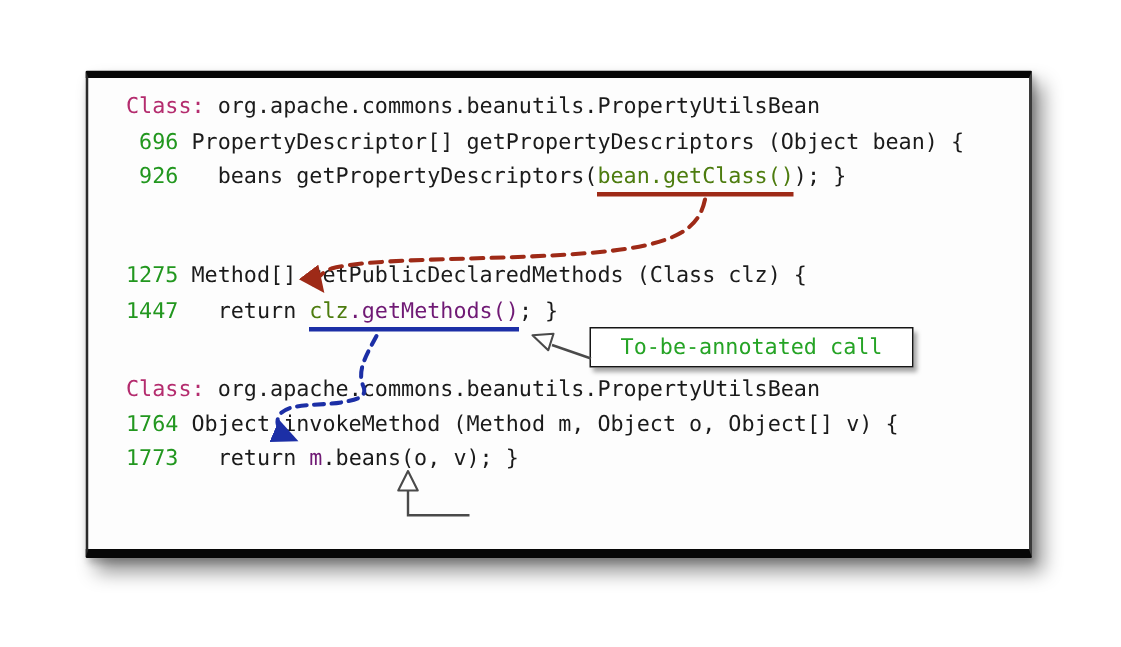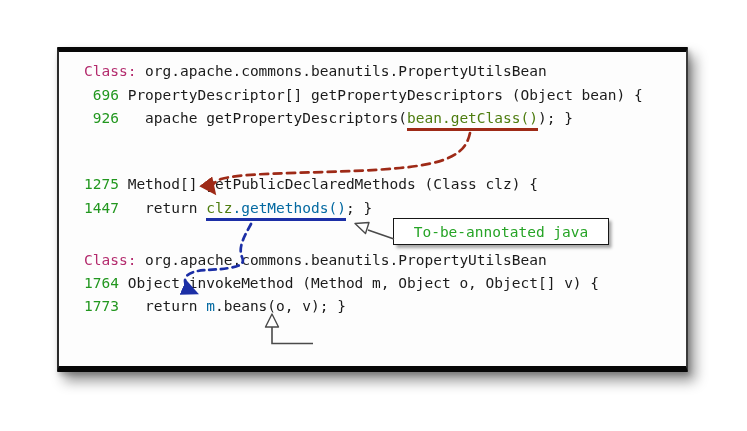--- a/index.html
+++ b/index.html
@@ -15,50 +15,50 @@
     border-radius:1px;
     box-shadow:7px 9px 13px rgba(0,0,0,0.42), 2px 3px 5px rgba(0,0,0,0.22);
   }
   .codeline {
     position:absolute; left:84px; white-space:pre;
     font-size:14.5px; line-height:17px; color:#1b1b1b;
   }
   .cls  { color:#b42c6e; }
   .num  { color:#22971f; }
   .red  { color:#4d7c0f; }
-  .blue { color:#0369a1; }
+  .blue { color:#701a75; }
   .ul-red  { border-bottom:3px solid #9e2a17; padding-bottom:2px; }
   .ul-blue { border-bottom:3px solid #1c2fa6; padding-bottom:2px; }
   .label-box {
     position:absolute; background:#ffffff; border:1.4px solid #161616;
     box-shadow:2.5px 3px 3px rgba(0,0,0,0.35);
     color:#26a426; font-size:14.5px; white-space:pre;
     display:flex; align-items:center; justify-content:center;
   }
   .overlay { position:absolute; left:0; top:0; pointer-events:none; }
 </style>
 </head>
 <body>
 
 <div class="stage">
 
   <div class="card"></div>
 
   <div class="codeline" style="top:63px"><span class="cls">Class:</span><span> org.apache.commons.beanutils.PropertyUtilsBean</span></div>
   <div class="codeline" style="top:87px"><span class="num"> 696</span><span> PropertyDescriptor[] getPropertyDescriptors (Object bean) {</span></div>
-  <div class="codeline" style="top:110px"><span class="num"> 926</span><span>   apache getPropertyDescriptors(</span><span class="red ul-red">bean.getClass()</span><span>); }</span></div>
+  <div class="codeline" style="top:110px"><span class="num"> 926</span><span>   beans getPropertyDescriptors(</span><span class="red ul-red">bean.getClass()</span><span>); }</span></div>
 
   <div class="codeline" style="top:176px"><span class="num">1275</span><span> Method[] getPublicDeclaredMethods (Class clz) {</span></div>
   <div class="codeline" style="top:200px"><span class="num">1447</span><span>   return </span><span class="ul-blue"><span class="red">clz</span><span class="blue">.getMethods()</span></span><span>; }</span></div>
 
   <div class="codeline" style="top:252px"><span class="cls">Class:</span><span> org.apache.commons.beanutils.PropertyUtilsBean</span></div>
   <div class="codeline" style="top:275px"><span class="num">1764</span><span> Object invokeMethod (Method m, Object o, Object[] v) {</span></div>
   <div class="codeline" style="top:298px"><span class="num">1773</span><span>   return </span><span class="blue">m</span><span>.beans(o, v); }</span></div>
 
-  <div class="label-box" style="left:393px; top:218px; width:214px; height:25px">To-be-annotated java</div>
+  <div class="label-box" style="left:393px; top:218px; width:214px; height:25px">To-be-annotated call</div>
 
   <svg class="overlay" width="747" height="431" viewBox="0 0 747 431">
     <defs>
       <marker id="redarrow" markerWidth="7" markerHeight="7" refX="4.5" refY="3" orient="auto" markerUnits="strokeWidth">
         <path d="M0,0 L6.5,3 L0,6 z" fill="#9e2a17"></path>
       </marker>
       <marker id="bluearrow" markerWidth="7" markerHeight="7" refX="4.5" refY="3" orient="auto" markerUnits="strokeWidth">
         <path d="M0,0 L6.5,3 L0,6 z" fill="#1c2fa6"></path>
       </marker>
     </defs>

